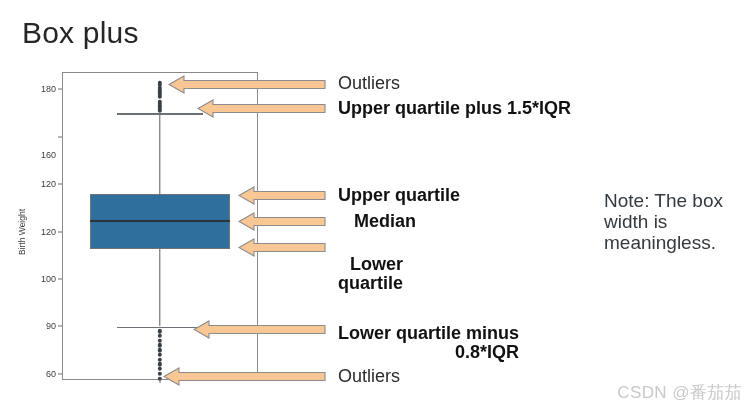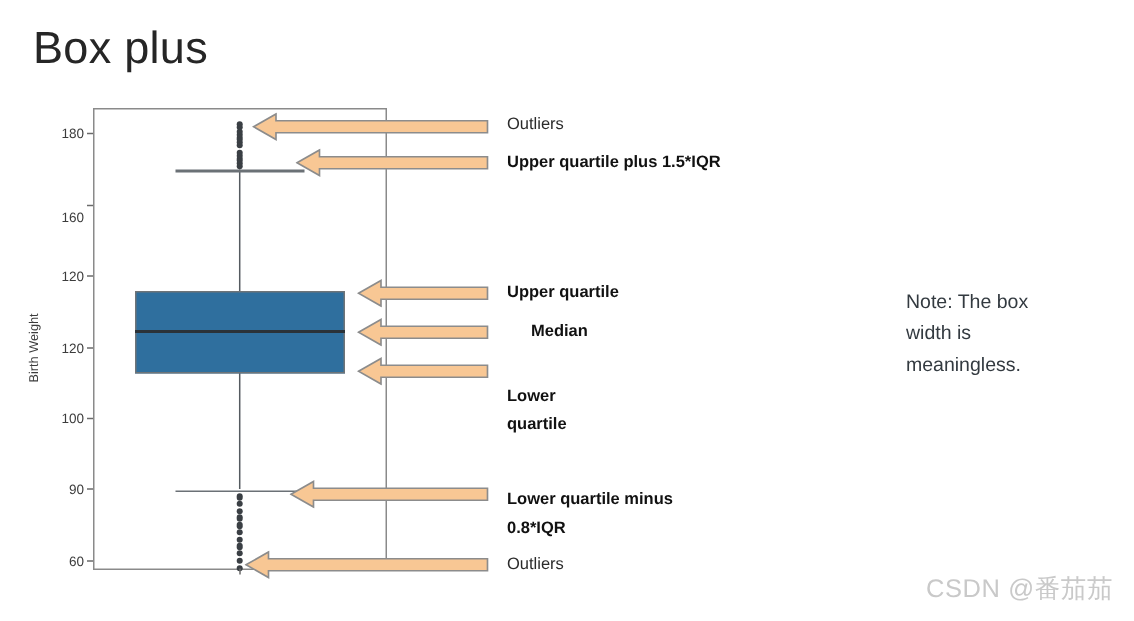--- a/index.html
+++ b/index.html
@@ -107,34 +107,35 @@
   
   .callout-arrow {
     position: absolute;
     height: 19px;
   }
   .callout-arrow svg { display: block; width: 100%; height: 100%; }
 
   
   .anno-label {
     position: absolute;
-    font-size: 11px;
+    font-size: 18px;
     line-height: 19px;
     white-space: pre-line;
     color: #111111;
+    text-align: right;
   }
   .anno-label.bold { font-weight: 700; }
   .anno-label.normal { font-weight: 400; color: #2b2b2b; }
 
   
   #side-note {
     position: absolute;
     left: 604px; top: 190px;
     width: 150px;
-    font-size: 13px;
+    font-size: 19px;
     line-height: 21px;
     color: #333a40;
     white-space: pre-line;
   }
 
   
   #watermark {
     position: absolute;
     right: 14px; bottom: 10px;
     font-size: 17px;
@@ -149,21 +150,21 @@
 <div id="slide-title">Box plus</div>
 
 <div id="chart-figure">
 
   <div id="y-axis-title">Birth Weight</div>
 
   <div id="y-tick-labels">
 
     <span class="y-tick-label" style="top:27.4px;">180</span>
     <span class="y-tick-mark" style="top:27.4px;"></span>
-    <span class="y-tick-label" style="top:83px;margin-left:44px;">160</span>
+    <span class="y-tick-label" style="top:93px;margin-left:44px;">160</span>
     <span class="y-tick-mark" style="top:74.8px;"></span>
     <span class="y-tick-label" style="top:122.2px;">120</span>
     <span class="y-tick-mark" style="top:122.2px;"></span>
     <span class="y-tick-label" style="top:169.5px;">120</span>
     <span class="y-tick-mark" style="top:169.5px;"></span>
     <span class="y-tick-label" style="top:216.9px;">100</span>
     <span class="y-tick-mark" style="top:216.9px;"></span>
     <span class="y-tick-label" style="top:264.3px;">90</span>
     <span class="y-tick-mark" style="top:264.3px;"></span>
     <span class="y-tick-label" style="top:311.7px;">60</span>

